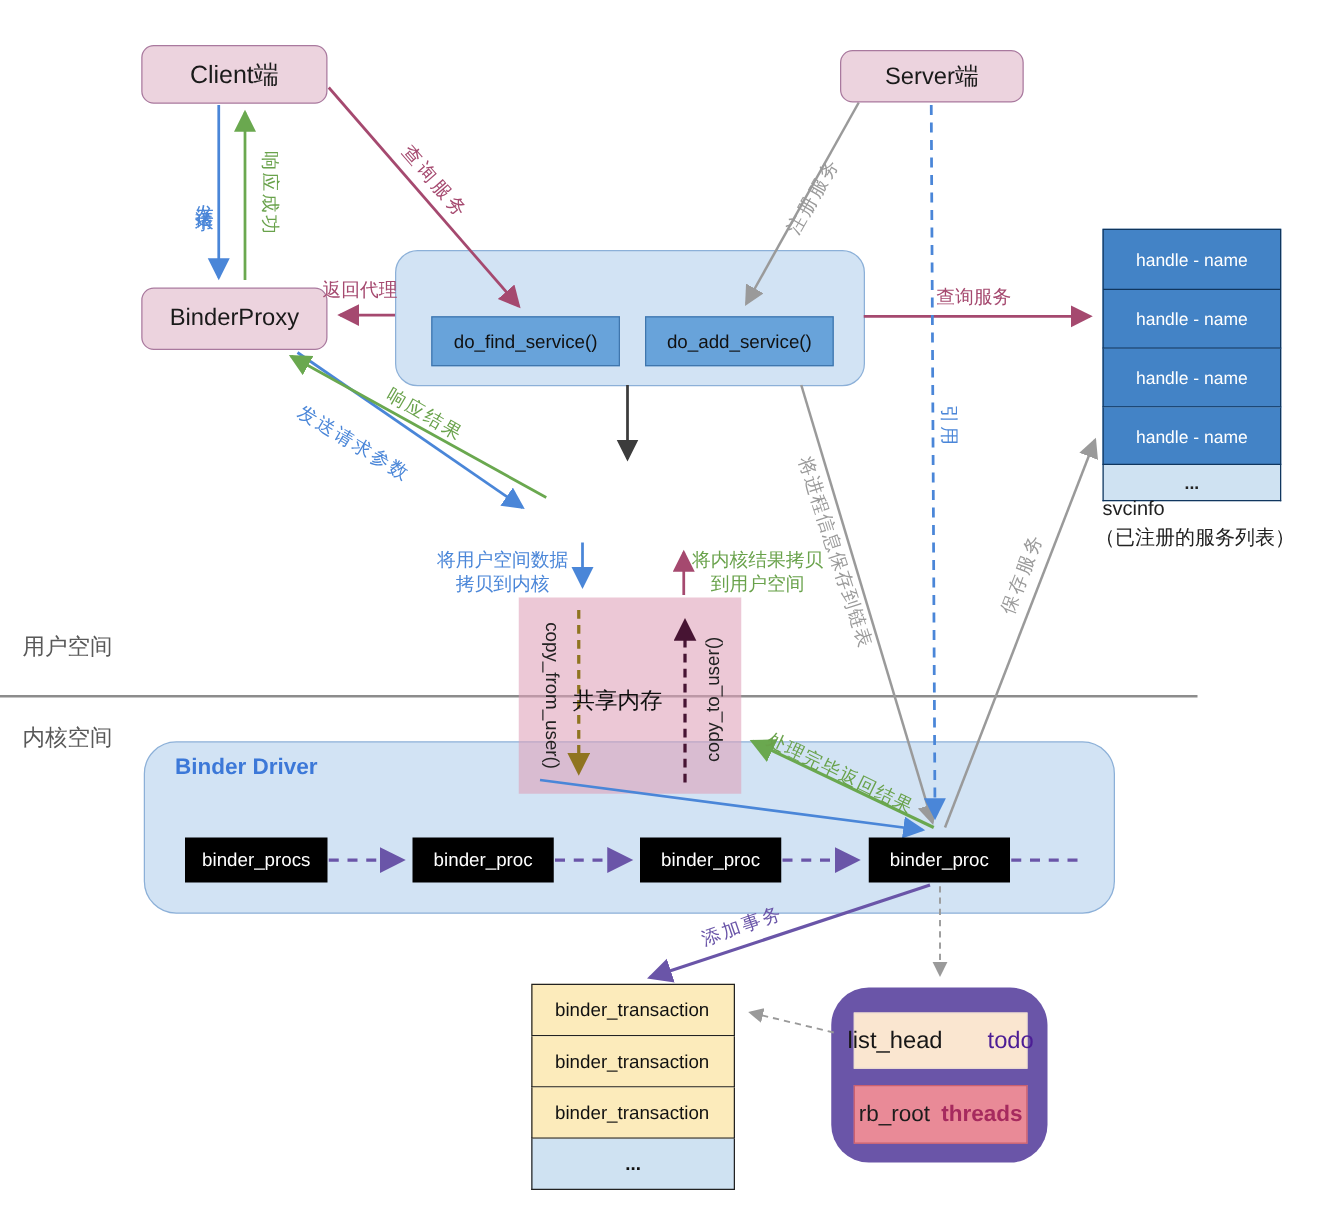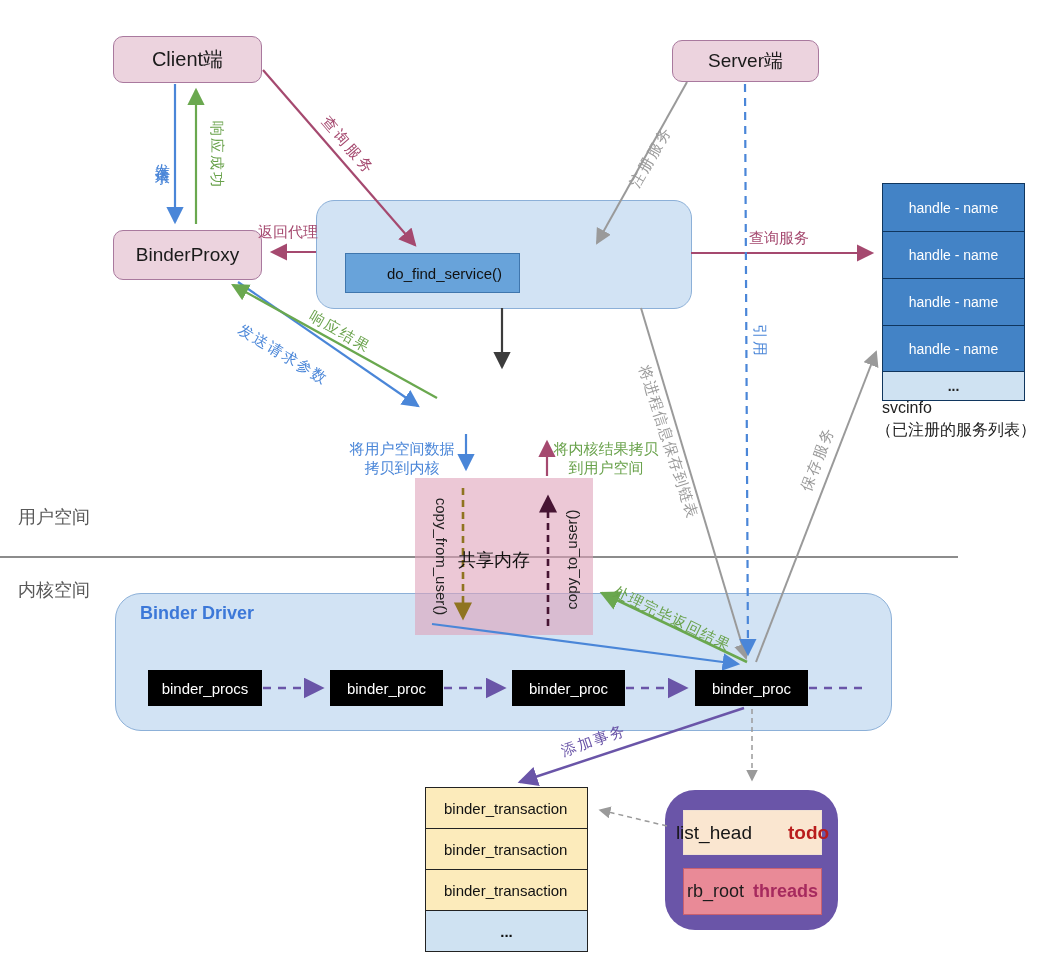--- a/index.html
+++ b/index.html
@@ -57,21 +57,21 @@
     <div class="txrow" style="height:40px;">binder_transaction</div>
     <div class="txrow" style="height:40px;">binder_transaction</div>
     <div class="txrow" style="height:40px;background:#cfe2f2;justify-content:center;padding-left:0;font-weight:bold;">...</div>
   </div>
 
   <div class="abs z1" style="left:665px;top:790px;width:173px;height:140px;background:#6a55a8;border-radius:30px;">
     <div class="abs" style="left:18px;top:20px;width:137px;height:43px;background:#fae6d0;border:1px solid #efe0d2;
          display:flex;align-items:center;justify-content:center;font-size:19px;">
       <span style="color:#161616;">list_head</span>
       <span style="width:9px;"></span>
-      <span style="color:#b91c1c;font-weight:bold;margin-left:36px;">todo</span>
+      <span style="color:#4c1d95;font-weight:normal;margin-left:36px;">todo</span>
     </div>
     <div class="abs" style="left:18px;top:78px;width:137px;height:45px;background:#e98a97;border:1px solid #c9606f;
          display:flex;align-items:center;justify-content:center;font-size:18px;">
       <span style="color:#1c1c1c;">rb_root</span>
       <span style="width:9px;"></span>
       <span style="color:#a62a5e;font-weight:bold;">threads</span>
     </div>
   </div>
 
   <div class="abs z2" style="left:415px;top:478px;width:178px;height:157px;background:rgba(222,160,185,0.58);"></div>
@@ -150,21 +150,22 @@
 
     <line x1="752" y1="709" x2="752" y2="780" stroke="#9a9a9a" stroke-width="1.5" stroke-dasharray="5 4" marker-end="url(#m-gray)"></line>
 
     <line x1="667" y1="826" x2="600" y2="810" stroke="#9a9a9a" stroke-width="1.5" stroke-dasharray="5 4" marker-end="url(#m-gray)"></line>
   </svg>
 
   <div class="abs pinknode z4" style="left:113px;top:36px;width:147px;height:45px;">Client端</div>
   <div class="abs pinknode z4" style="left:672px;top:40px;width:145px;height:40px;font-size:19px;">Server端</div>
   <div class="abs pinknode z4" style="left:113px;top:230px;width:147px;height:48px;font-size:19px;">BinderProxy</div>
 
-  <div class="abs bluebox z4" style="left:345px;top:253px;width:149px;height:38px;padding-left:24px;">do_find_service()</div>
+  <div class="abs bluebox z4" style="left:345px;top:253px;width:149px;height:38px;">do_find_service()</div>
+  <div class="abs bluebox z4" style="left:516px;top:253px;width:149px;height:38px;">do_add_service()</div>
 
 
   <div class="abs purplebox z4" style="left:148px;top:670px;width:114px;height:36px;">binder_procs</div>
   <div class="abs purplebox z4" style="left:330px;top:670px;width:113px;height:36px;">binder_proc</div>
   <div class="abs purplebox z4" style="left:512px;top:670px;width:113px;height:36px;">binder_proc</div>
   <div class="abs purplebox z4" style="left:695px;top:670px;width:113px;height:36px;">binder_proc</div>
 
   <div class="elabel c-blue" style="left:162px;top:156px;transform:translate(-50%,-50%);
        writing-mode:vertical-rl;text-orientation:upright;letter-spacing:2px;">发送请求</div>
   <div class="elabel c-green" style="left:216px;top:155px;transform:translate(-50%,-50%) rotate(90deg);letter-spacing:2px;">响应成功</div>

